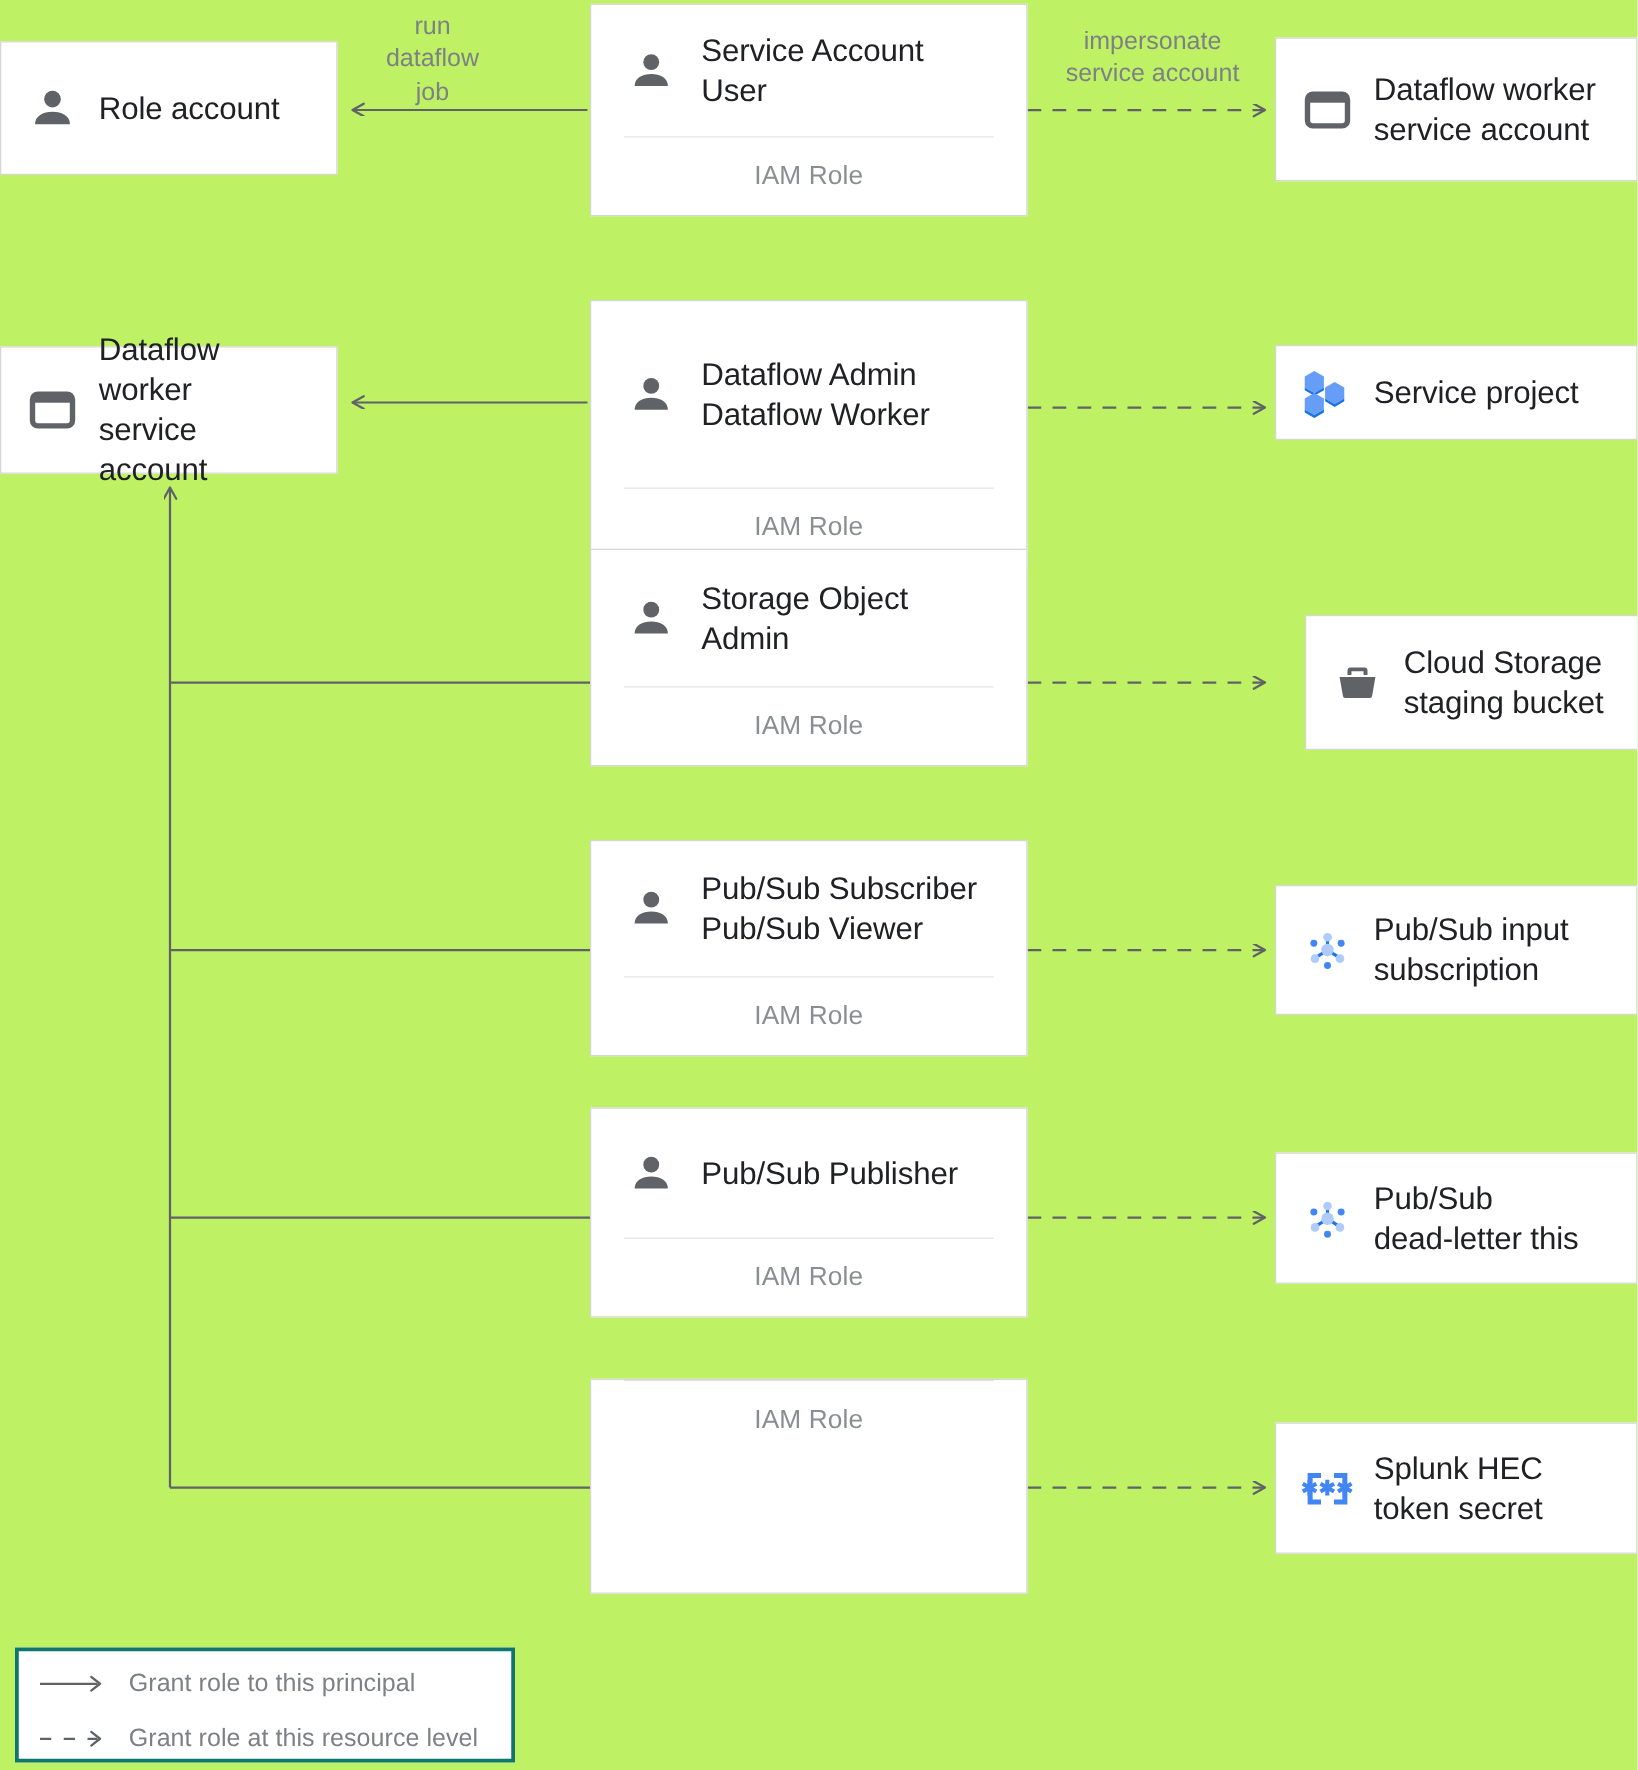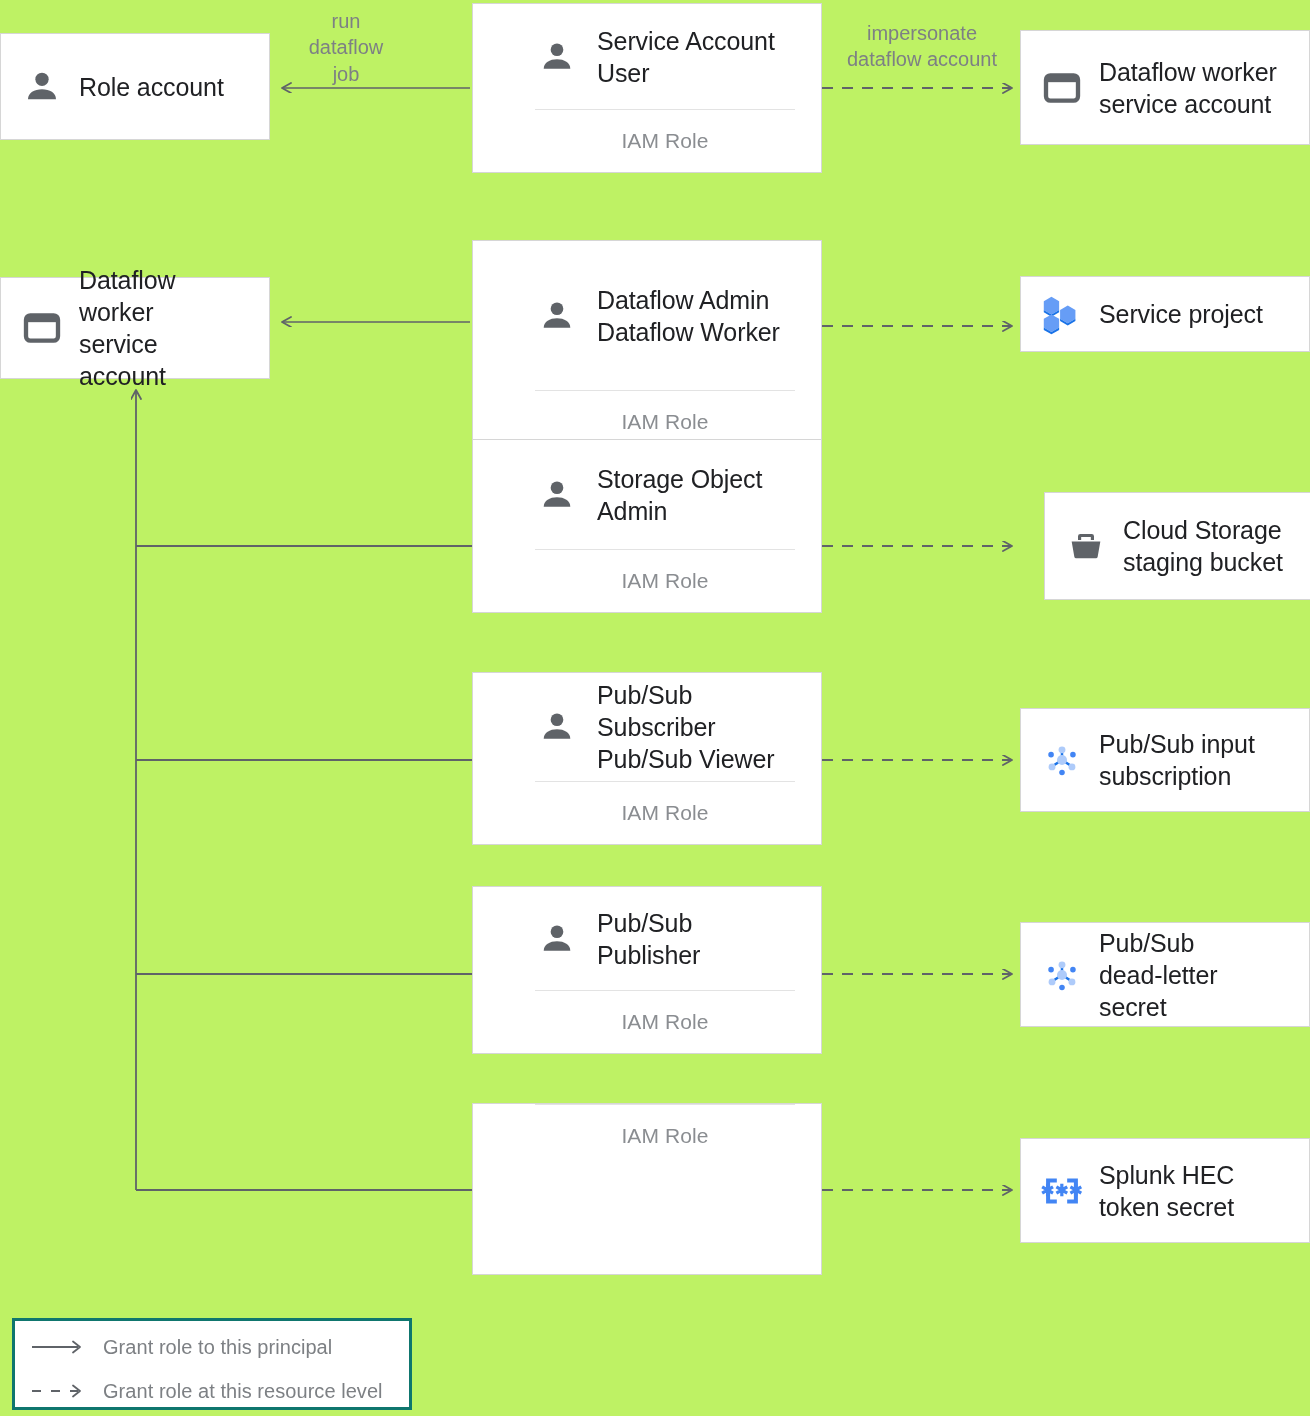--- a/index.html
+++ b/index.html
@@ -26,21 +26,20 @@
     height: 1416px;
     pointer-events: none;
   }
 
   
   .box {
     position: absolute;
     box-sizing: border-box;
     border: 1px solid #d6d6d6;
     background: #ffffff;
-    padding-left: 36px;
   }
   .entity {
     display: flex;
     align-items: center;
     padding: 0 18px;
   }
   .entity .ico {
     flex: 0 0 auto;
     width: 46px;
     height: 46px;
@@ -209,21 +208,21 @@
 
       <line x1="136" y1="1190" x2="472" y2="1190" stroke="#5f6368" stroke-width="1.8"></line>
     </g>
   </svg>
 
   <div class="edgecap" style="left:276px; top:8px; width:140px;">run
 dataflow
 job</div>
 
   <div class="edgecap" style="left:828px; top:20px; width:188px;">impersonate
-dataflow account</div>
+service account</div>
 
   <div class="box entity" style="left:0px; top:33px; width:270px; height:107px;">
     <span class="ico">
       <svg width="40" height="40" viewBox="0 0 24 24">
         <circle cx="12" cy="7.4" r="4" fill="#5f6368"></circle>
         <path d="M3.6 19.4c0-3.9 3.8-6 8.4-6s8.4 2.1 8.4 6z" fill="#5f6368"></path>
       </svg>
     </span>
     <span class="label">Role account</span>
   </div>
@@ -386,21 +385,21 @@
         <circle cx="24" cy="24" r="5.2" fill="#aecbfa"></circle>
         <circle cx="24" cy="13.4" r="3.6" fill="#aecbfa"></circle>
         <circle cx="13.6" cy="31.2" r="3.6" fill="#aecbfa"></circle>
         <circle cx="34.4" cy="31.2" r="3.6" fill="#aecbfa"></circle>
         <circle cx="12.6" cy="18.4" r="2.9" fill="#4285f4"></circle>
         <circle cx="35.4" cy="18.4" r="2.9" fill="#4285f4"></circle>
         <circle cx="24" cy="37" r="2.9" fill="#4285f4"></circle>
       </svg>
     </span>
     <span class="label">Pub/Sub
-dead-letter secret</span>
+dead-letter this</span>
   </div>
 
   <div class="box entity" style="left:1020px; top:1138px; width:290px; height:105px;">
     <span class="ico">
       <svg width="46" height="46" viewBox="0 0 48 48">
         <g fill="none" stroke="#4285f4" stroke-width="4.2" stroke-linecap="square">
           <path d="M16.5 13 L9.5 13 L9.5 35 L16.5 35"></path>
           <path d="M31.5 13 L38.5 13 L38.5 35 L31.5 35"></path>
         </g>
         <g fill="#4285f4">

